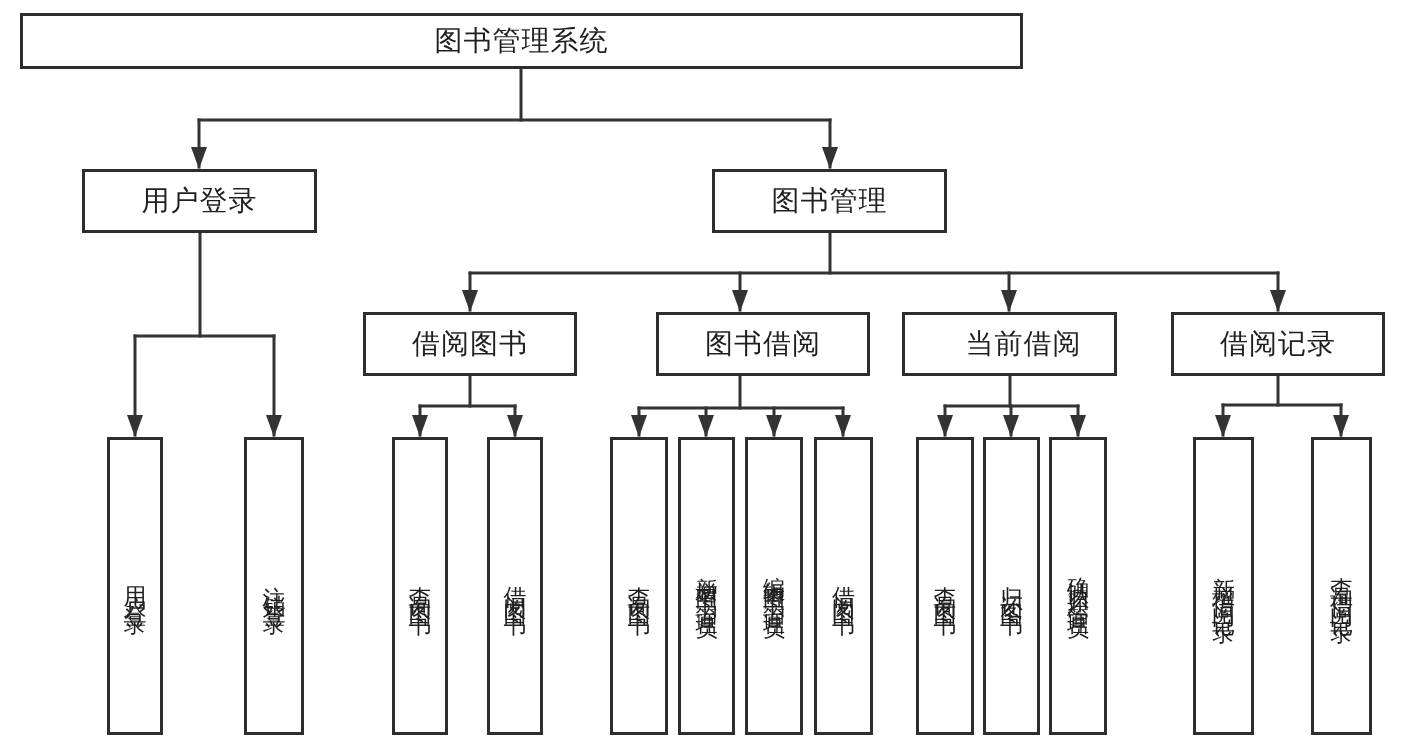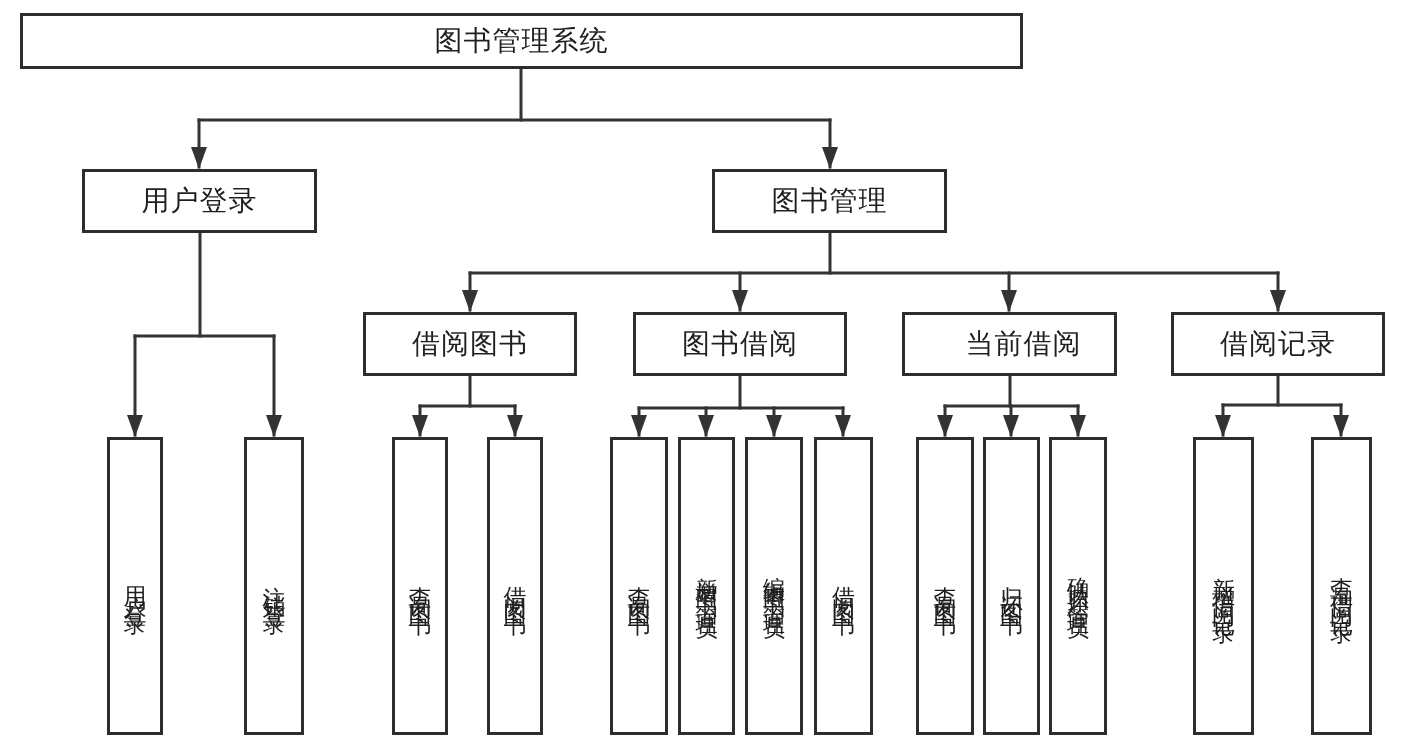--- a/index.html
+++ b/index.html
@@ -33,21 +33,21 @@
     font-size: 23px;
     letter-spacing: 9px;
     line-height: 1;
   }
   .leaf.tight { letter-spacing: 6px; font-size: 22px; }
   
   .root { left: 20px;  top: 13px;  width: 1003px; height: 56px; }
   .l1a  { left: 82px;  top: 169px; width: 235px;  height: 64px; }
   .l1b  { left: 712px; top: 169px; width: 235px;  height: 64px; }
   .l2a  { left: 363px; top: 312px; width: 214px;  height: 64px; }
-  .l2b  { left: 633px; top: 312px; width: 214px;  height: 64px; }
+  .l2b  { left: 656px; top: 312px; width: 214px;  height: 64px; }
   .l2c  { left: 902px; top: 312px; width: 215px;  height: 64px; padding-left: 28px; }
   .l2d  { left: 1171px;top: 312px; width: 214px;  height: 64px; }
   .f01 { left: 107px;  width: 56px; }
   .f02 { left: 244px;  width: 60px; }
   .f03 { left: 392px;  width: 56px; }
   .f04 { left: 487px;  width: 56px; }
   .f05 { left: 610px;  width: 58px; }
   .f06 { left: 678px;  width: 57px; }
   .f07 { left: 745px;  width: 58px; }
   .f08 { left: 814px;  width: 59px; }

